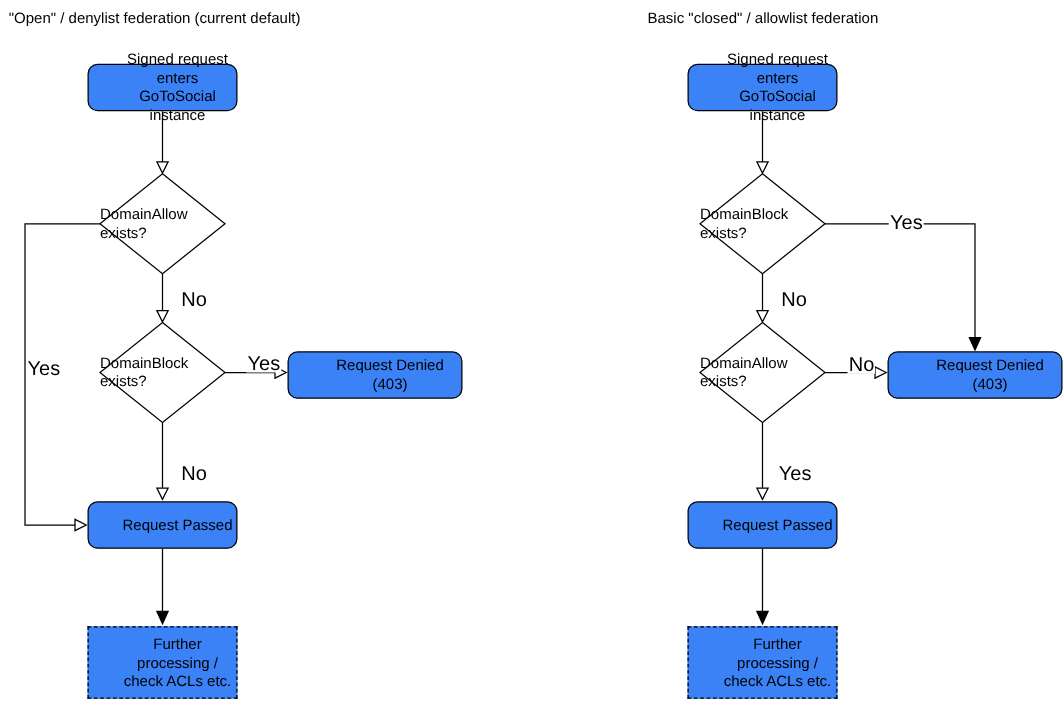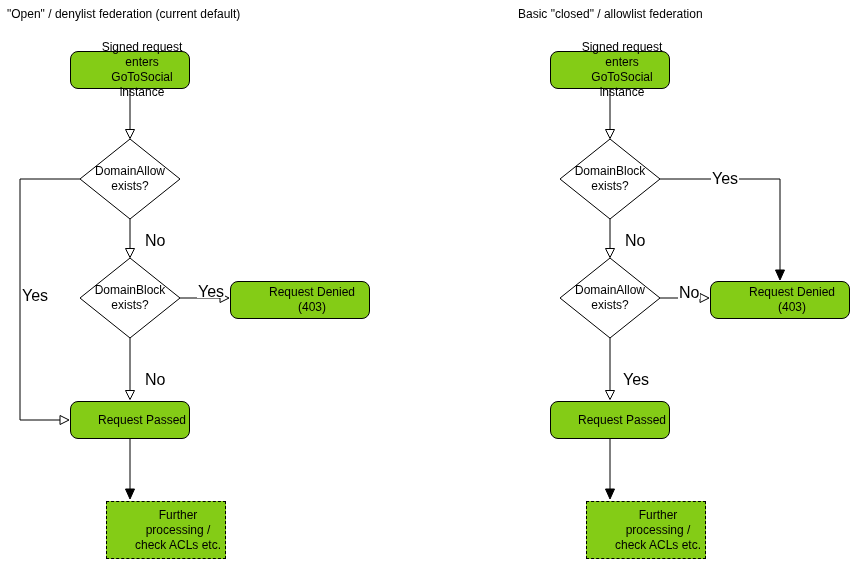--- a/index.html
+++ b/index.html
@@ -26,29 +26,29 @@
   .node {
     position: absolute;
     box-sizing: border-box;
     display: flex;
     flex-direction: column;
     align-items: center;
     justify-content: center;
     text-align: center;
     font-size: 12px;
     line-height: 15px;
-    background: #84cc16;
+    background: #3b82f6;
     padding-left: 24px;
   }
   .rounded { border: 1px solid #000000; border-radius: 8px; }
-  .dashedbox { border: 1px dashed #000000; margin-left: 36px; }
+  .dashedbox { border: 1px dashed #000000; }
   .dtext {
     position: absolute;
     width: 100px;
-    text-align: center;
+    text-align: left;
     font-size: 12px;
     line-height: 15px;
   }
   .elabel {
     position: absolute;
     font-size: 16px;
     line-height: 13px;
     background: #ffffff;
     padding: 0 1px;
     white-space: nowrap;

